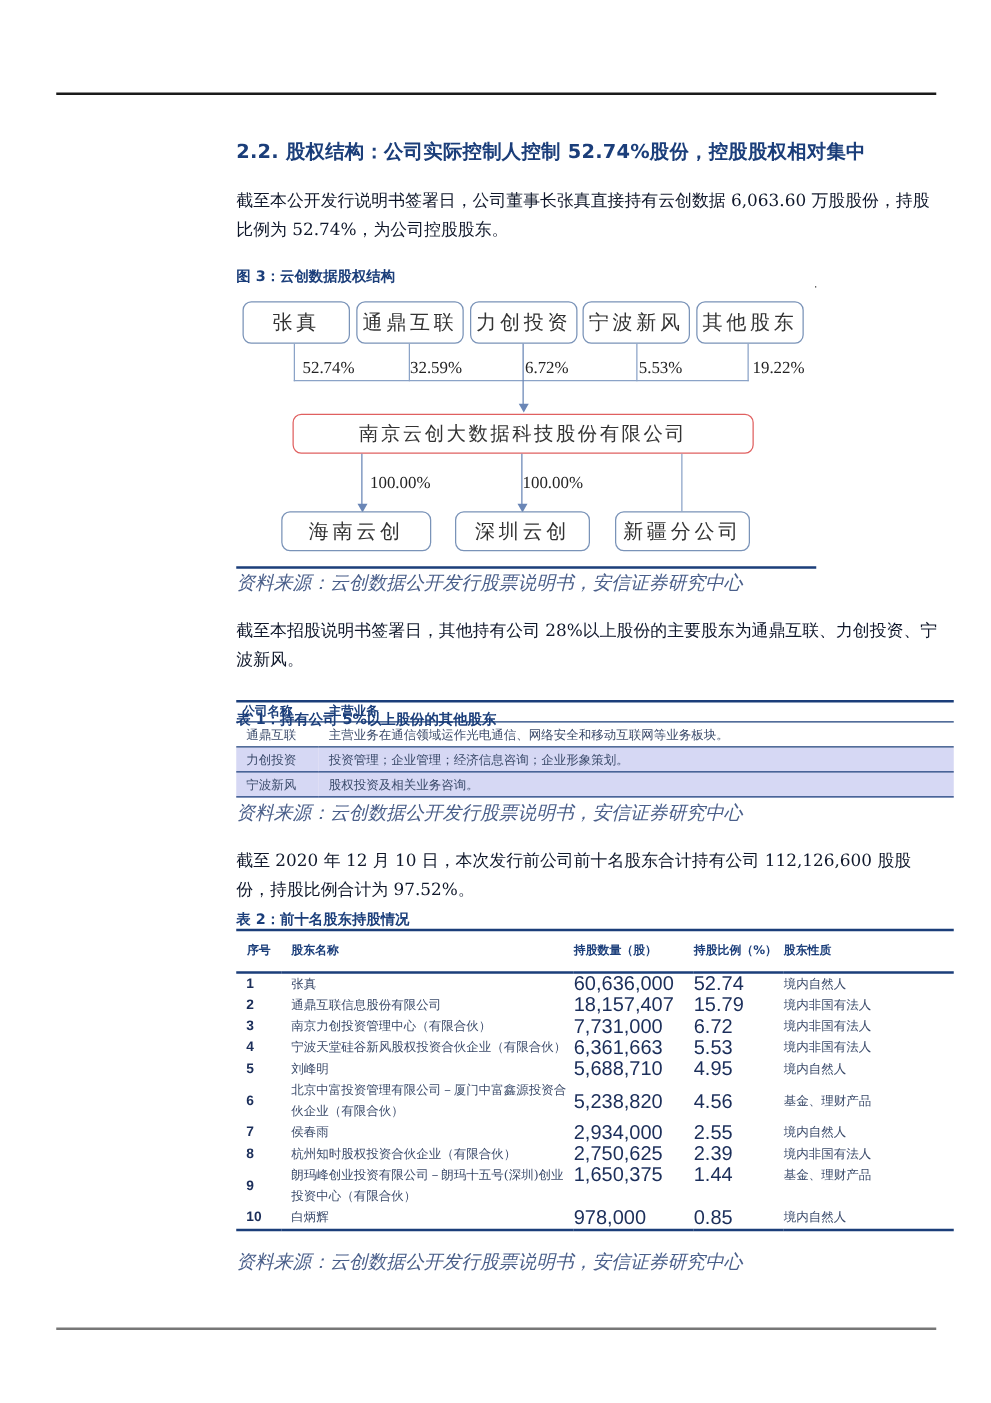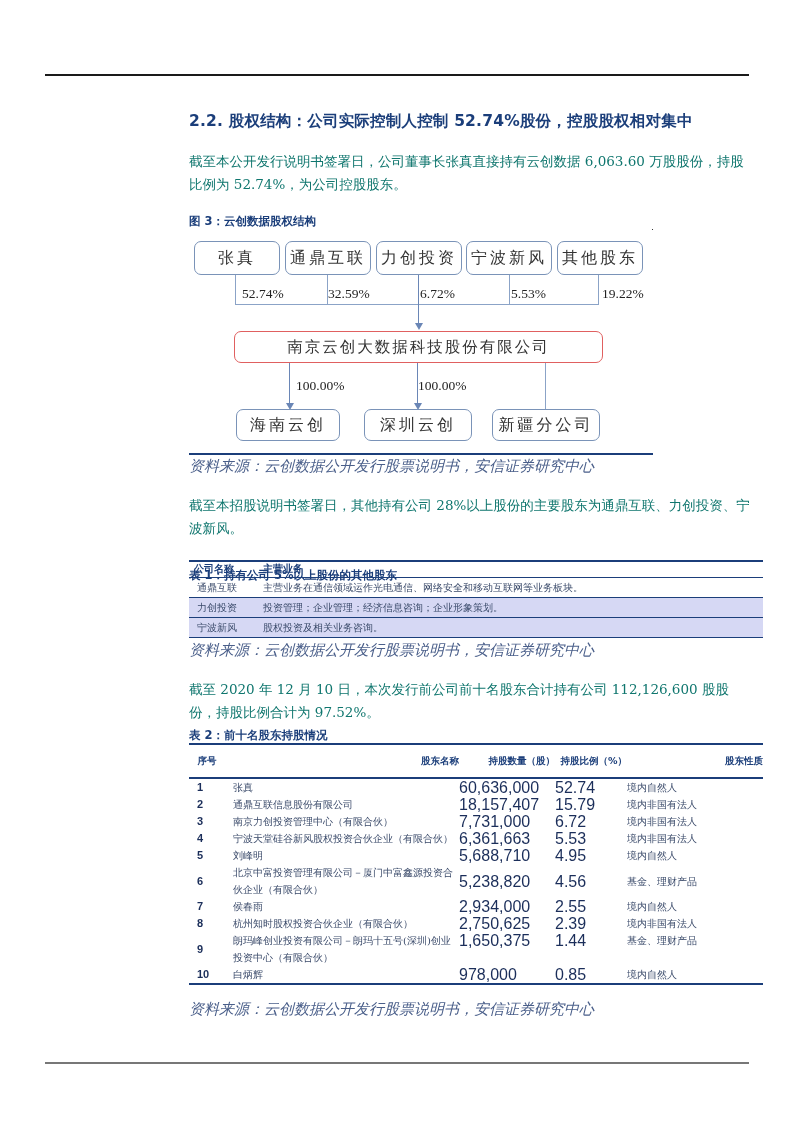--- a/index.html
+++ b/index.html
@@ -3,21 +3,21 @@
 <meta charset="utf-8">
 <style>
   html, body { margin: 0; padding: 0; background: #ffffff; }
   body { width: 793px; height: 1122px; position: relative; overflow: hidden;
          font-family: "DejaVu Serif", "Liberation Serif", serif; color: #1a3a6e; }
   .rule-top { position: absolute; left: 45px; top: 74px; width: 704px; height: 2px; background: #1a1a1a; }
   .rule-bottom { position: absolute; left: 45px; top: 1062px; width: 704px; height: 2px; background: #777; }
 
   .h2 { position: absolute; left: 189px; top: 111px; font-size: 15.5px; font-weight: bold; color: #1b3e7a;
         font-family: "DejaVu Sans", "Liberation Sans", sans-serif; white-space: nowrap; letter-spacing: 0.2px; }
-  .para { position: absolute; left: 189px; width: 565px; font-size: 13.5px; line-height: 23px; color: #0f766e;
+  .para { position: absolute; left: 189px; width: 565px; font-size: 13.5px; line-height: 23px; color: #0f172a;
           font-family: "DejaVu Serif", serif; }
   .fig-title { position: absolute; left: 189px; font-size: 11.5px; font-weight: bold; color: #1b3e7a;
                font-family: "DejaVu Sans", sans-serif; }
   .source { position: absolute; left: 189px; font-size: 15px; font-style: italic; color: #4a5f8a;
             font-family: "DejaVu Serif", serif; }
   .navy-line { position: absolute; background: #1b3e7a; height: 2px; }
 
   
   .box { position: absolute; border: 1.3px solid #7a93b8; border-radius: 7px; background: #fff;
          display: flex; align-items: center; justify-content: center; font-size: 16px; color: #333;
@@ -33,21 +33,21 @@
         font-family: "DejaVu Serif", serif; font-size: 10px; color: #3a4a6a; }
   .t1 th { text-align: left; font-weight: bold; color: #1b3e7a; font-size: 10px; height: 16px; padding: 0 0 0 5px;
            font-family: "DejaVu Sans", sans-serif; border-bottom: 1px solid #1b3e7a; }
   .t1 td { height: 19px; padding: 0 0 0 8px; border-bottom: 1px solid #1b3e7a; }
   .t1 tr.alt td { background: #d6d8f4; }
   .t1 td.c1 { width: 58px; }
 
   
   .t2 { position: absolute; left: 189px; top: 745px; width: 574px; border-collapse: collapse;
         font-size: 10px; color: #2a3a6a; }
-  .t2 th { text-align: right; font-weight: bold; color: #1b3e7a; font-size: 9.5px; font-family: "DejaVu Sans", sans-serif;
+  .t2 th { text-align: left; font-weight: bold; color: #1b3e7a; font-size: 9.5px; font-family: "DejaVu Sans", sans-serif;
            border-bottom: 2px solid #1b3e7a; vertical-align: middle; padding: 1px 0; line-height: 14px; }
   .t2 td { vertical-align: middle; padding: 0; line-height: 17px; }
   .t2 td.num { font-family: "Liberation Sans", sans-serif; font-size: 11px; color: #1b2e5a; font-weight: bold; padding-left: 8px; }
   .t2 td.val { font-family: "Liberation Sans", sans-serif; font-size: 16px; color: #1b2e5a; }
   .t2 td.nm { font-family: "DejaVu Serif", serif; font-size: 10px; color: #3a4a6a; }
   .t2 td.nat { font-family: "DejaVu Serif", serif; font-size: 10px; color: #3a4a6a; }
   .t2 tr.last td { border-bottom: 2px solid #1b3e7a; }
   .dot { position: absolute; left: 652px; top: 229px; width: 1px; height: 1px; background: #333; }
 </style>
 </head>
@@ -87,21 +87,21 @@
 
   <div class="conn" style="left:289px;top:363px;width:1.3px;height:42px;background:#6a86b6;"></div>
   <div class="arrow" style="left:286px;top:403px;"></div>
   <div class="conn" style="left:417px;top:363px;width:1.3px;height:42px;background:#6a86b6;"></div>
   <div class="arrow" style="left:414px;top:403px;"></div>
   <div class="conn" style="left:545px;top:363px;width:1.3px;height:46px;"></div>
 
   <div class="pct" style="left:296px;top:378px;">100.00%</div>
   <div class="pct" style="left:418px;top:378px;">100.00%</div>
 
-  <div class="box" style="left:236px;top:409px;width:104px;height:32px;">海南云创</div>
+  <div class="box" style="left:225px;top:409px;width:120px;height:32px;">海南云创</div>
   <div class="box" style="left:364px;top:409px;width:108px;height:32px;">深圳云创</div>
   <div class="box" style="left:492px;top:409px;width:108px;height:32px;">新疆分公司</div>
 </div>
 
 <div class="navy-line" style="left:189px;top:453px;width:464px;"></div>
 <div class="source" style="top:457px;">资料来源：云创数据公开发行股票说明书，安信证券研究中心</div>
 
 <div class="para" style="top:494px;">截至本招股说明书签署日，其他持有公司 28%以上股份的主要股东为通鼎互联、力创投资、宁波新风。</div>
 
 <div class="fig-title" style="top:568px;text-align:center;">表 1：持有公司 5%以上股份的其他股东</div>

